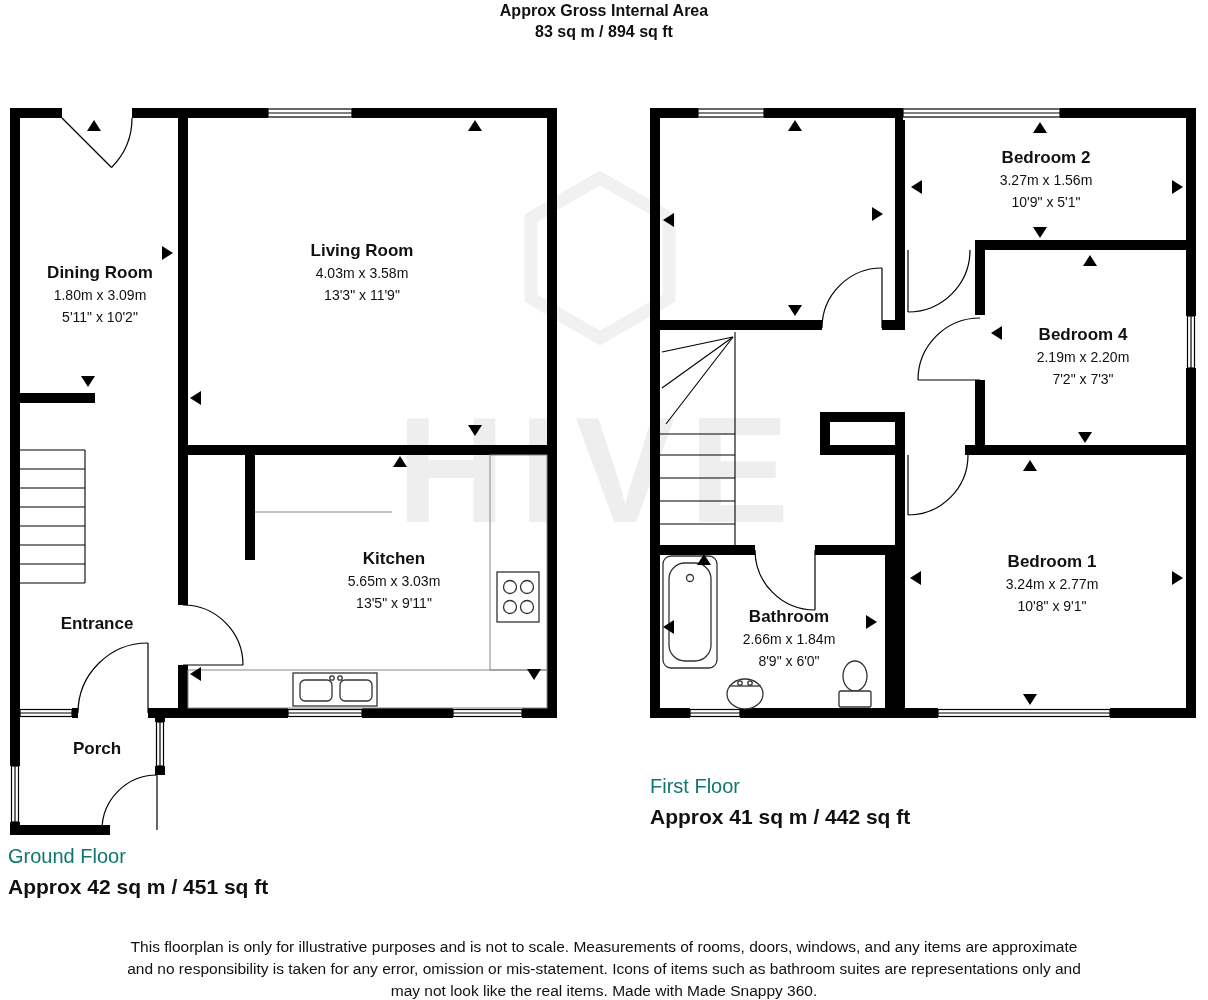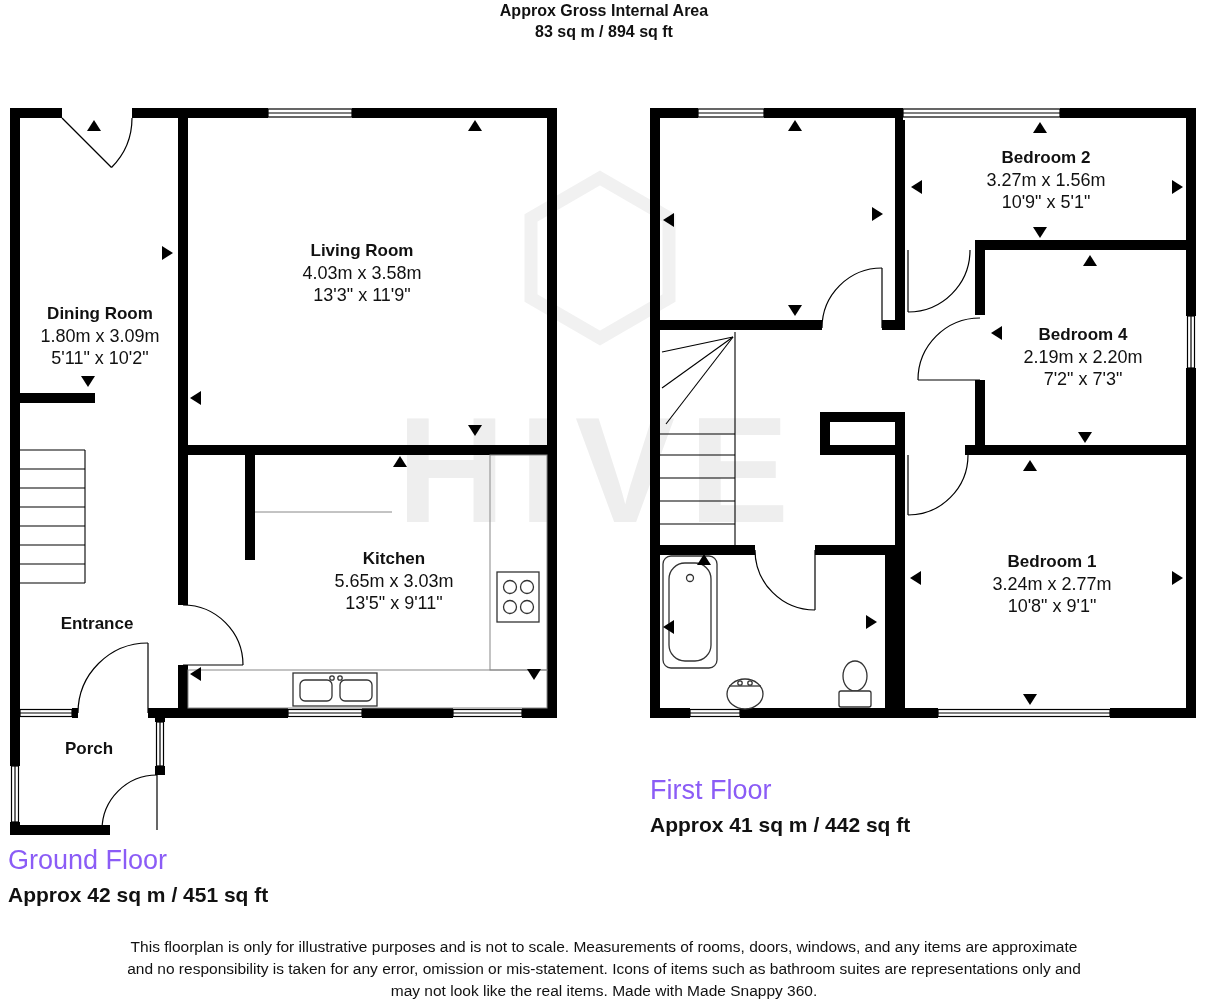--- a/index.html
+++ b/index.html
@@ -3,23 +3,23 @@
 <meta charset="utf-8">
 <style>
   * { margin:0; padding:0; box-sizing:border-box; }
   html,body { background:#ffffff; font-family:"Liberation Sans", sans-serif; }
   .page { position:relative; width:1208px; height:1000px; background:#fff; overflow:hidden; color:#111; }
   .plan-svg { position:absolute; left:0; top:0; }
   .header { position:absolute; top:0; left:0; width:100%; text-align:center;
             font-weight:bold; font-size:16px; line-height:21px; color:#111; }
   .room-label { position:absolute; transform:translateX(-50%); text-align:center; white-space:nowrap; }
   .room-name { font-size:17px; font-weight:bold; line-height:22px; }
-  .room-dim  { font-size:18px; line-height:22px; }
+  .room-dim  { font-size:14px; line-height:22px; }
   .floor-label { position:absolute; }
-  .floor-name { font-size:27px; color:#8b5cf6; }
+  .floor-name { font-size:20px; color:#0f766e; }
   .floor-area { font-size:21px; font-weight:bold; margin-top:7px; }
   .footer { position:absolute; top:936px; left:0; width:100%; text-align:center;
             font-size:15.5px; line-height:22px; color:#111; }
 </style>
 </head>
 <body>
 
 <div class="page">
 
   <svg class="plan-svg" width="1208" height="1000" viewBox="0 0 1208 1000">
@@ -267,57 +267,62 @@
       <polygon points="674,620 674,634 663,627"></polygon>
       <polygon points="866,615 866,629 877,622"></polygon>
     </g>
   </svg>
 
   <div class="header">
     <div>Approx Gross Internal Area</div>
     <div>83 sq m / 894 sq ft</div>
   </div>
 
-  <div class="room-label" style="left:100px; top:262px;margin-top:41px;">
+  <div class="room-label" style="left:100px; top:262px;">
     <div class="room-name">Dining Room</div>
     <div class="room-dim">1.80m x 3.09m</div>
     <div class="room-dim">5'11" x 10'2"</div>
   </div>
   <div class="room-label" style="left:362px; top:240px;">
     <div class="room-name">Living Room</div>
     <div class="room-dim">4.03m x 3.58m</div>
     <div class="room-dim">13'3" x 11'9"</div>
   </div>
   <div class="room-label" style="left:370px; top:548px;margin-left:24px;">
     <div class="room-name">Kitchen</div>
     <div class="room-dim">5.65m x 3.03m</div>
     <div class="room-dim">13'5" x 9'11"</div>
   </div>
   <div class="room-label" style="left:97px; top:613px;">
     <div class="room-name">Entrance</div>
   </div>
-  <div class="room-label" style="left:89px; top:738px;">
+  <div class="room-label" style="left:97px; top:738px;">
     <div class="room-name">Porch</div>
   </div>
 
   <div class="room-label" style="left:1046px; top:147px;">
     <div class="room-name">Bedroom 2</div>
     <div class="room-dim">3.27m x 1.56m</div>
     <div class="room-dim">10'9" x 5'1"</div>
   </div>
   <div class="room-label" style="left:1083px; top:324px;">
     <div class="room-name">Bedroom 4</div>
     <div class="room-dim">2.19m x 2.20m</div>
     <div class="room-dim">7'2" x 7'3"</div>
   </div>
   <div class="room-label" style="left:1052px; top:551px;">
     <div class="room-name">Bedroom 1</div>
     <div class="room-dim">3.24m x 2.77m</div>
     <div class="room-dim">10'8" x 9'1"</div>
   </div>
+  <div class="room-label" style="left:789px; top:606px;">
+    <div class="room-name">Bathroom</div>
+    <div class="room-dim">2.66m x 1.84m</div>
+    <div class="room-dim">8'9" x 6'0"</div>
+  </div>
 
   <div class="floor-label" style="left:8px; top:845px;">
     <div class="floor-name">Ground Floor</div>
     <div class="floor-area">Approx 42 sq m / 451 sq ft</div>
   </div>
   <div class="floor-label" style="left:650px; top:775px;">
     <div class="floor-name">First Floor</div>
     <div class="floor-area">Approx 41 sq m / 442 sq ft</div>
   </div>
 

